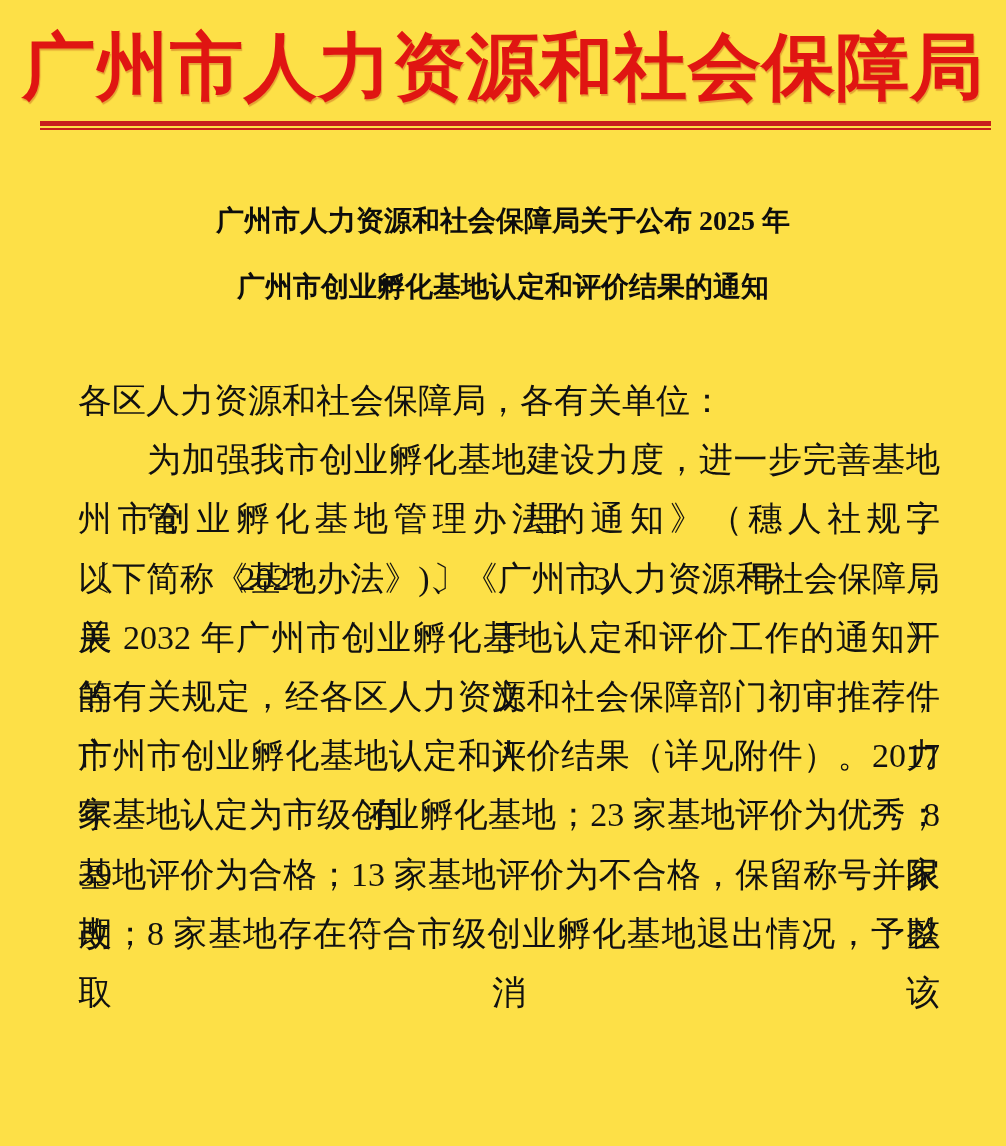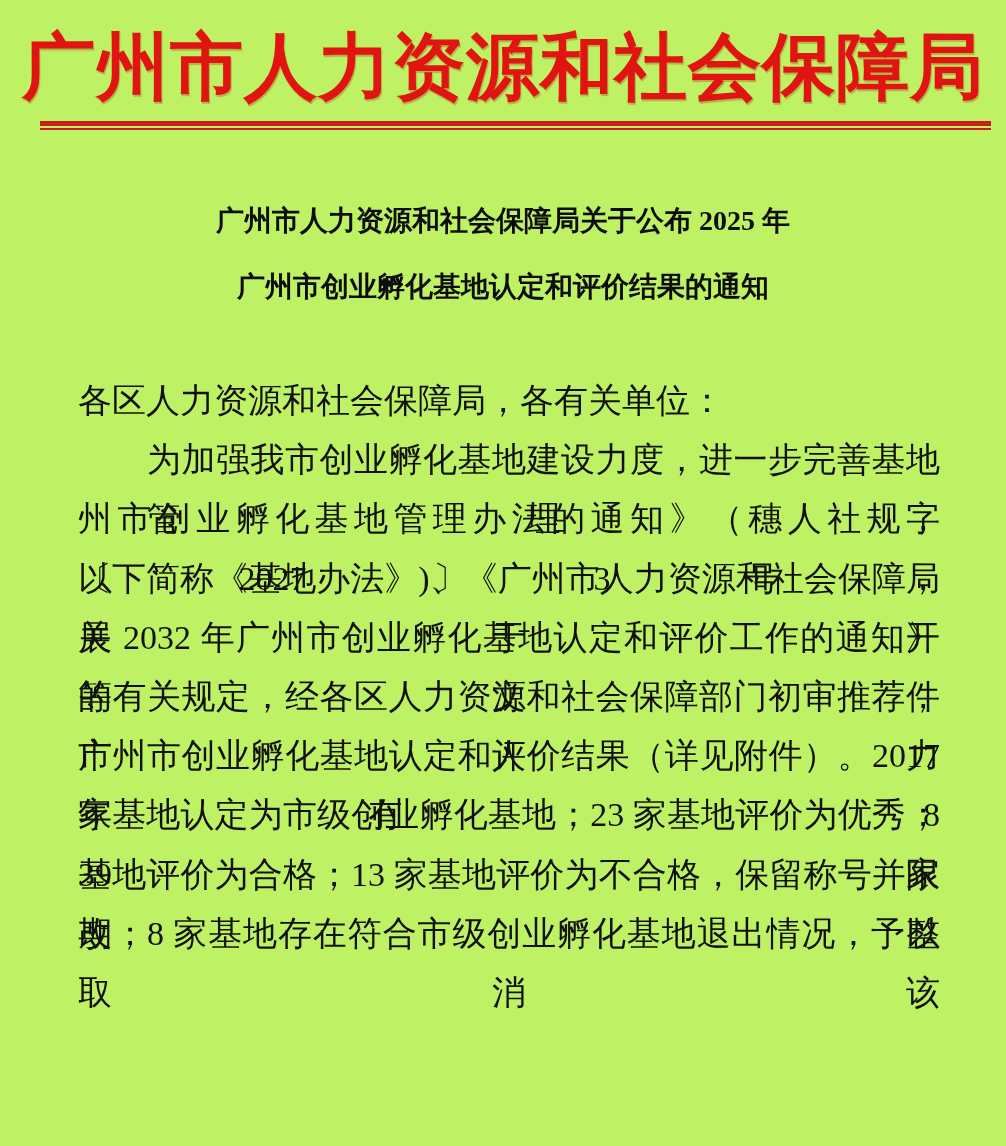--- a/index.html
+++ b/index.html
@@ -2,21 +2,21 @@
 <html><head>
 <meta charset="utf-8">
 <style>
   * { margin: 0; padding: 0; box-sizing: border-box; }
   html, body { background: #e9e9e9; }
   .page {
     position: relative;
     width: 1006px;
     height: 1146px;
     margin: 0 auto;
-    background: #bef264;
+    background: #fde047;
     overflow: hidden;
     font-family: "Liberation Serif", "DejaVu Serif", serif;
   }
 
   
   .masthead {
     position: absolute;
     top: 18px;
     left: 0;
     right: 0;

